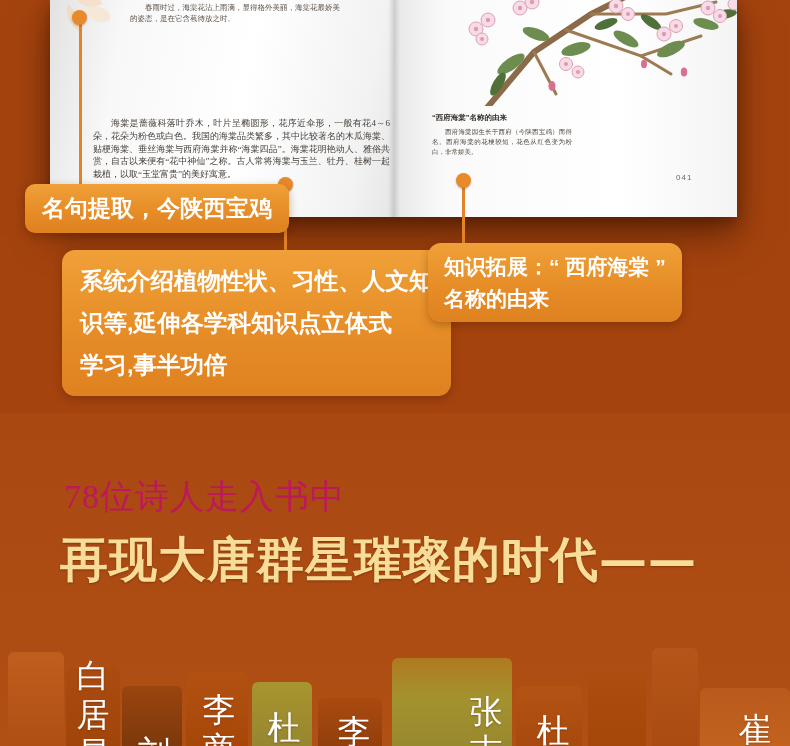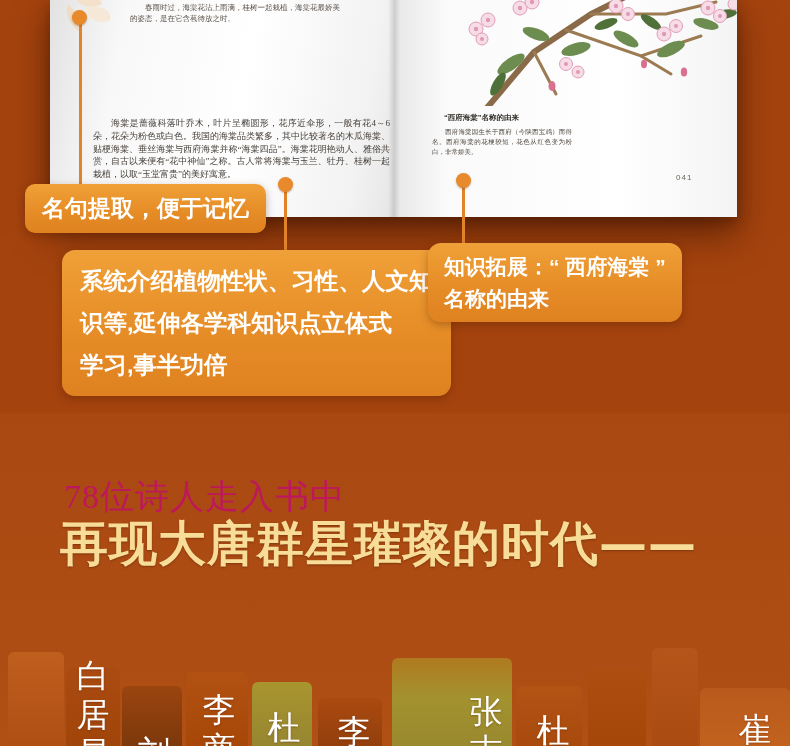--- a/index.html
+++ b/index.html
@@ -16,62 +16,62 @@
         background:linear-gradient(100deg,#e2e2e2 0%,#f8f8f8 20%,#ffffff 55%,#f2f2f2 88%,#e6e6e6 100%);}
   .page-right{left:344px;top:0;width:343px;height:217px;
         background:linear-gradient(90deg,#e7e7e7 0%,#fafafa 15%,#ffffff 65%,#f4f4f4 100%);}
   .fold{left:338px;top:0;width:12px;height:217px;
         background:linear-gradient(90deg,rgba(0,0,0,0) 0%,rgba(0,0,0,.12) 50%,rgba(0,0,0,0) 100%);}
   .leaf-deco{left:6px;top:-6px;width:70px;height:40px;}
   .snippet{left:80px;top:2px;width:262px;font-size:7.5px;line-height:11px;color:#5a5148;
         text-indent:2em;white-space:pre-line;font-family:"Liberation Serif",serif;}
   .para-left{left:43px;top:117px;width:297px;font-size:9px;line-height:12.8px;color:#47413b;
         text-indent:2em;text-align:justify;font-family:"Liberation Serif",serif;}
-  .rp-heading{left:38px;top:113px;font-size:7.5px;font-weight:bold;color:#35302b;margin-left:12px;}
+  .rp-heading{left:38px;top:113px;font-size:7.5px;font-weight:bold;color:#35302b;}
   .rp-para{left:38px;top:127px;width:140px;font-size:6.5px;line-height:10px;color:#50483f;
         text-indent:2em;text-align:justify;font-family:"Liberation Serif",serif;}
   .page-num{left:282px;top:173px;font-size:8px;color:#6d665e;letter-spacing:1px;}
   .flower{left:22px;top:-6px;}
   
   .cline{width:3px;background:#e2832a;}
   .cdot{width:15px;height:15px;border-radius:50%;background:#e8892c;box-shadow:0 1px 2px rgba(90,35,0,.35);}
   
   .callout{
     background:linear-gradient(180deg,#f0a038 0%,#e68d27 55%,#df8120 100%);
     color:#ffffff;font-weight:bold;border-radius:13px;
     box-shadow:0 3px 8px rgba(80,30,0,.35);
     white-space:pre-line;
   }
   .callout-1{left:25px;top:184px;padding:9px 17px;font-size:23px;border-radius:10px;white-space:nowrap;}
   .callout-2{left:62px;top:250px;padding:10px 18px;font-size:23.5px;line-height:42px;}
   .callout-3{left:428px;top:243px;padding:8px 16px;font-size:21px;line-height:31.5px;}
   
   .subtitle{left:64px;top:474px;font-size:34px;color:#be185d;
         font-family:"Liberation Serif",serif;letter-spacing:1px;}
-  .big-title{left:60px;top:512px;font-size:48px;font-weight:bold;color:#f7dd98;
+  .big-title{left:60px;top:528px;font-size:48px;font-weight:bold;color:#f7dd98;
         font-family:"DejaVu Serif",serif;letter-spacing:1px;text-shadow:0 1px 2px rgba(70,25,0,.4);}
   
   .band{position:absolute;border-radius:6px 6px 0 0;}
   .poet{position:absolute;width:36px;font-size:33px;line-height:39px;color:#ffffff;
         text-align:center;word-break:break-all;font-family:"DejaVu Serif",serif;
         text-shadow:0 1px 2px rgba(80,30,0,.35);}
 </style>
 </head>
 <body>
 
 <div class="abs book">
 
   <div class="abs page-left">
 
     <svg class="abs leaf-deco" width="70" height="40" viewBox="0 0 70 40">
       <path d="M18 2 C30 -4 44 0 46 10 C34 16 22 12 18 2 Z" fill="#f3e1cc"></path>
       <path d="M30 14 C44 10 56 16 54 26 C42 32 32 24 30 14 Z" fill="#f6e8d6"></path>
       <path d="M12 10 C20 18 26 28 24 38 C14 32 8 20 12 10 Z" fill="#f0dcc4"></path>
     </svg>
-    <div class="abs snippet">春雨时过，海棠花沾上雨滴，桂树一起栽植，海棠花最娇美
+    <div class="abs snippet">春雨时过，海棠花沾上雨滴，显得格外美丽，海棠花最娇美
 的姿态，是在它含苞待放之时。</div>
     <div class="abs para-left">海棠是蔷薇科落叶乔木，叶片呈椭圆形，花序近伞形，一般有花4～6朵，花朵为粉色或白色。我国的海棠品类繁多，其中比较著名的木瓜海棠、贴梗海棠、垂丝海棠与西府海棠并称“海棠四品”。海棠花明艳动人、雅俗共赏，自古以来便有“花中神仙”之称。古人常将海棠与玉兰、牡丹、桂树一起栽植，以取“玉堂富贵”的美好寓意。</div>
   </div>
 
   <div class="abs page-right">
 
     <svg class="abs flower" width="330" height="112" viewBox="0 0 330 112">
       <g stroke="#8a6a48" stroke-width="6" stroke-linecap="round" fill="none">
         <path d="M70 115 L118 58 L175 20 L215 0"></path>
       </g>
@@ -146,21 +146,21 @@
 
 <div class="abs cline" style="left:79px;top:17px;height:168px;"></div>
 <div class="abs cdot" style="left:72px;top:10px;"></div>
 
 <div class="abs cline" style="left:284px;top:184px;height:67px;"></div>
 <div class="abs cdot" style="left:278px;top:177px;"></div>
 
 <div class="abs cline" style="left:462px;top:180px;height:64px;"></div>
 <div class="abs cdot" style="left:456px;top:173px;"></div>
 
-<div class="abs callout callout-1">名句提取，便于记忆</div>
+<div class="abs callout callout-1">名句提取，今陕西宝鸡</div>
 <div class="abs callout callout-2">系统介绍植物性状、习性、人文知
 识等,延伸各学科知识点立体式
 学习,事半功倍</div>
 <div class="abs callout callout-3">知识拓展：“ 西府海棠 ”
 名称的由来</div>
 
 <div class="abs subtitle">78位诗人走入书中</div>
 <div class="abs big-title">再现大唐群星璀璨的时代——</div>
 
 <div class="band" style="left:8px;width:56px;top:652px;height:94px;background:linear-gradient(180deg,#c05e1e,#b04f14);"></div>

